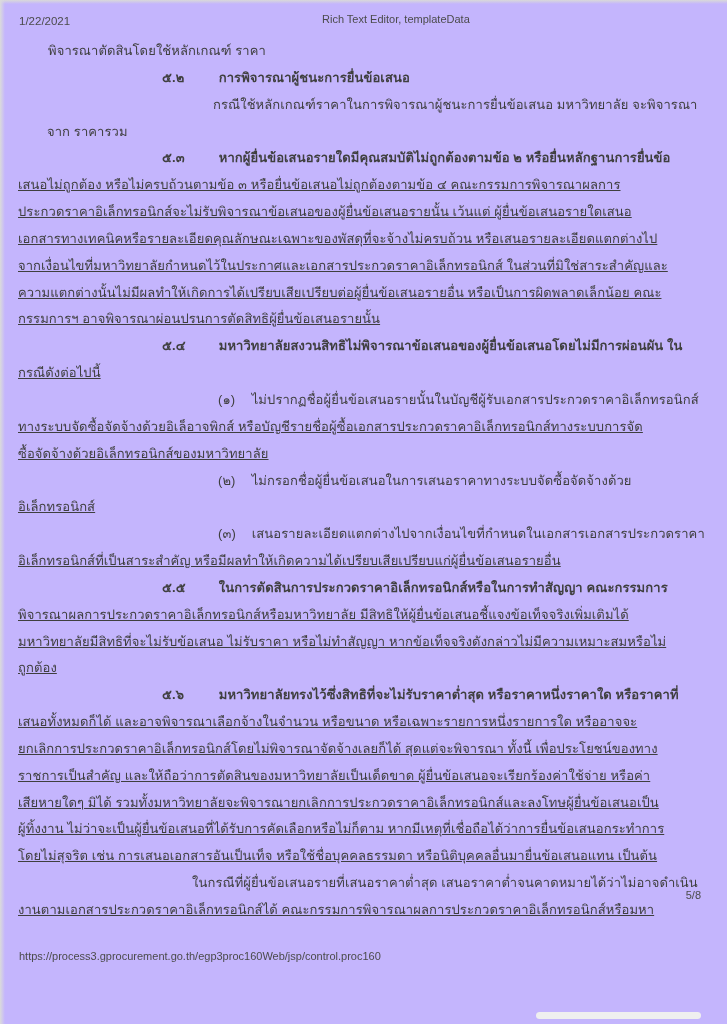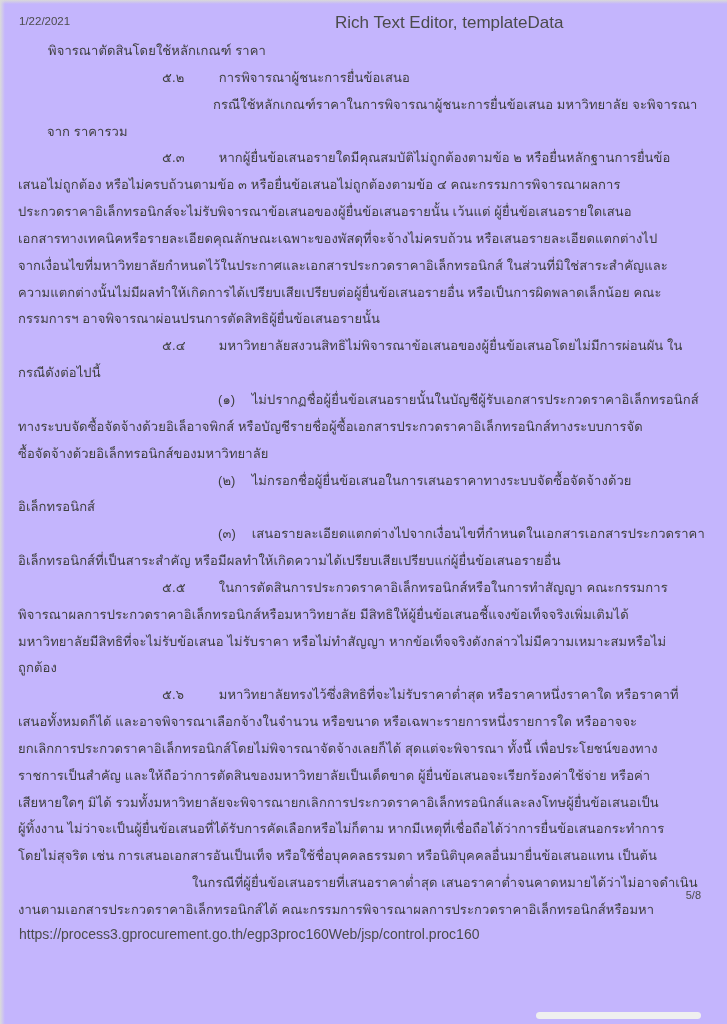--- a/index.html
+++ b/index.html
@@ -14,46 +14,46 @@
   }
   
   .edge-top  { position: absolute; left: 0; top: 0; width: 100%; height: 4px;
                background: linear-gradient(180deg, #d9d9d9, rgba(252,252,252,0)); }
   .edge-left { position: absolute; left: 0; top: 0; width: 5px; height: 100%;
                background: linear-gradient(90deg, #dbdbdb, rgba(252,252,252,0)); }
   .smudge    { position: absolute; left: 536px; top: 1012px; width: 165px; height: 7px;
                background: #efefef; border-radius: 4px; }
   
   .hdr-date  { position: absolute; left: 19px;  top: 15px;  font-size: 11.5px; color: #4b4b4b; }
-  .hdr-title { position: absolute; left: 335px; top: 13px;  font-size: 17px; color: #4b4b4b; text-align: right; }
-  .ftr-url   { position: absolute; left: 19px;  top: 926px; font-size: 14px;   color: #4b4b4b; }
+  .hdr-title { position: absolute; left: 322px; top: 13px;  font-size: 11px; color: #4b4b4b; text-align: right; }
+  .ftr-url   { position: absolute; left: 19px;  top: 950px; font-size: 11px;   color: #4b4b4b; }
   .ftr-page  { position: absolute; right: 26px; top: 889px; font-size: 11px;   color: #4b4b4b; }
   
   .doc {
     position: absolute;
     left: 18px;
     top: 38px;
     width: 700px;
   }
   .line {
     height: 26.85px;
     line-height: 26.85px;
     font-size: 13px;
     white-space: nowrap;
     letter-spacing: 0.1px;
     color: #3f3f3f;
   }
   .line .num { display: inline-block; }
   
-  .m0   { padding-left: 0; }
+  .m0   { padding-left: 0; text-decoration: underline; }
   .m45  { padding-left: 30px;  }   
   .m47  { padding-left: 29px;  }   
   .sub  { padding-left: 195px; }   
   .last { padding-left: 174px; }   
-  .sect { padding-left: 144px; }   
+  .sect { padding-left: 144px; font-weight: bold; }   
   .sect .num { width: 53px; }      
   .item { padding-left: 200px; }   
   .item .num { width: 30px; }      
 </style>
 </head>
 <body>
 
 <div class="page">
 
   <div class="edge-top"></div>

